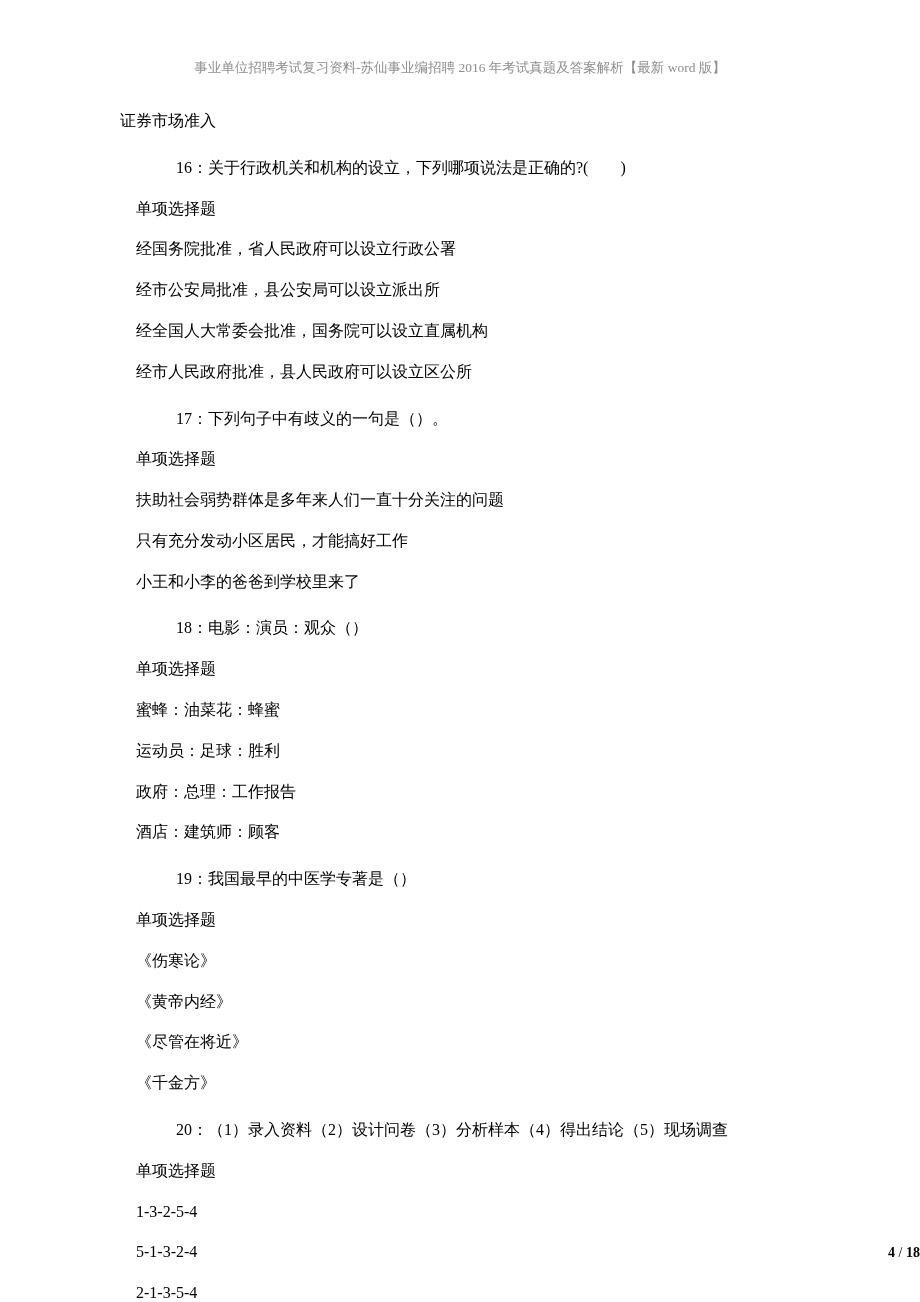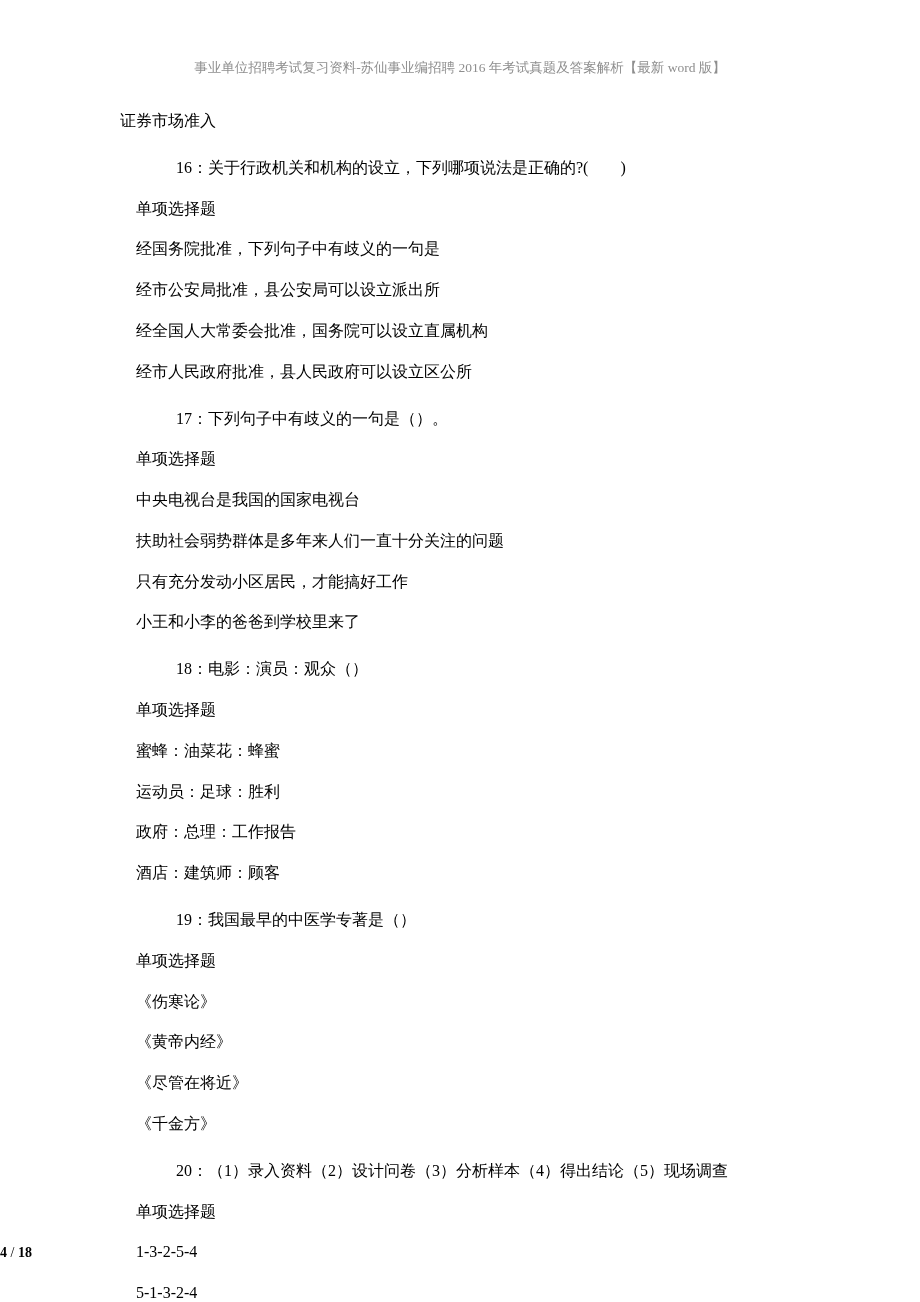--- a/index.html
+++ b/index.html
@@ -36,50 +36,49 @@
     margin: 16px;
   }
   .block {
     margin-bottom: 22px;
   }
   .footer {
     position: absolute;
     bottom: 38px;
     left: 0;
     right: 0;
-    text-align: left;
+    text-align: right;
     font-size: 14px;
     font-family: "SimSun", serif;
   }
   .footer b {
     font-weight: bold;
   }
 </style>
 </head>
 <body>
 
 <div class="page">
 
   <div class="header">事业单位招聘考试复习资料-苏仙事业编招聘 2016 年考试真题及答案解析【最新 word 版】</div>
 
   <p class="orphan">证券市场准入</p>
 
   <div class="block">
     <p class="question-lead">16：关于行政机关和机构的设立，下列哪项说法是正确的?(　　)</p>
     <p class="plain-line">单项选择题</p>
-    <p class="option-line">经国务院批准，下列句子中有歧义的一句是</p>
+    <p class="option-line">经国务院批准，省人民政府可以设立行政公署</p>
     <p class="option-line">经市公安局批准，县公安局可以设立派出所</p>
     <p class="option-line">经全国人大常委会批准，国务院可以设立直属机构</p>
     <p class="option-line">经市人民政府批准，县人民政府可以设立区公所</p>
   </div>
 
   <div class="block">
     <p class="question-lead">17：下列句子中有歧义的一句是（）。</p>
     <p class="plain-line">单项选择题</p>
-    <p class="option-line">中央电视台是我国的国家电视台</p>
     <p class="option-line">扶助社会弱势群体是多年来人们一直十分关注的问题</p>
     <p class="option-line">只有充分发动小区居民，才能搞好工作</p>
     <p class="option-line">小王和小李的爸爸到学校里来了</p>
   </div>
 
   <div class="block">
     <p class="question-lead">18：电影：演员：观众（）</p>
     <p class="plain-line">单项选择题</p>
     <p class="option-line">蜜蜂：油菜花：蜂蜜</p>
     <p class="option-line">运动员：足球：胜利</p>

